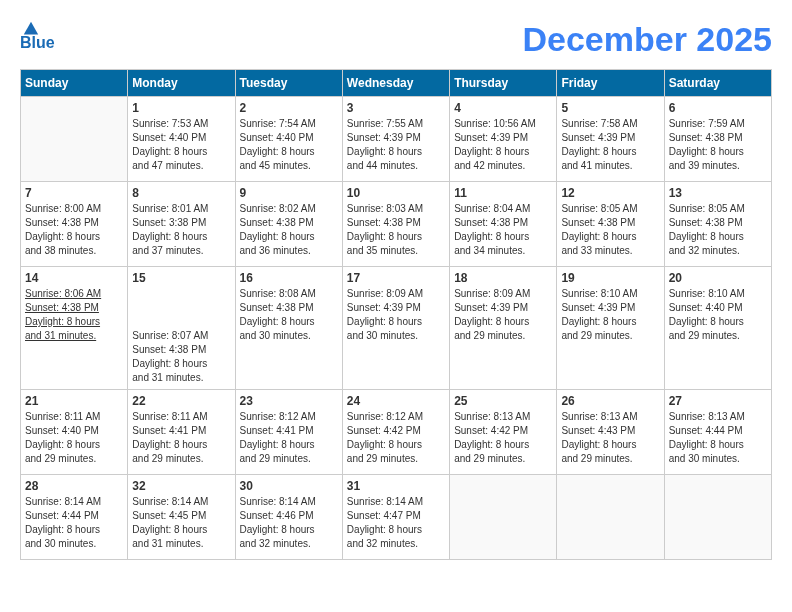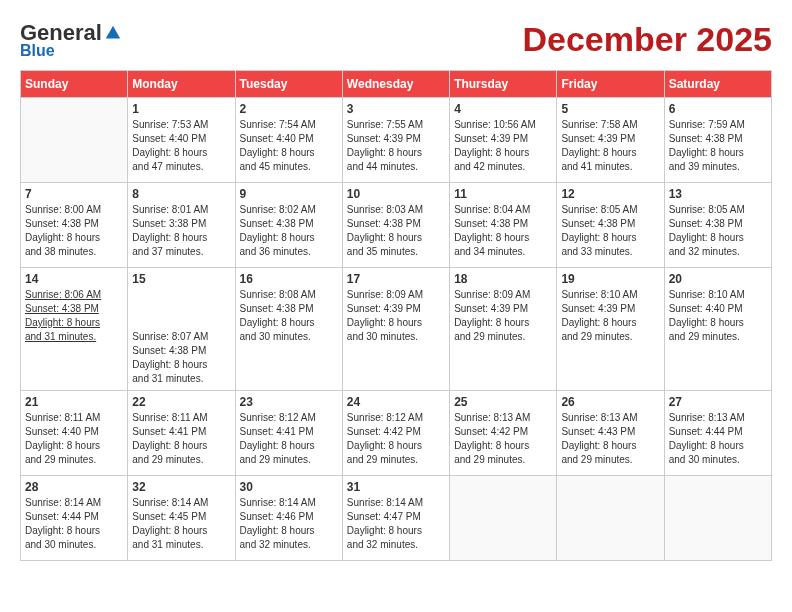--- a/index.html
+++ b/index.html
@@ -33,33 +33,33 @@
       width: 18px;
       height: 18px;
       margin-left: 2px;
     }
     .title-section {
       text-align: right;
     }
     .month-title {
       font-size: 34px;
       font-weight: bold;
-      color: #b91c1c;
+      color: #3b82f6;
     }
     .location {
       font-size: 15px;
       color: #555;
     }
     .calendar {
       width: 100%;
       border-collapse: collapse;
       font-size: 11px;
     }
     .calendar th {
-      background-color: #ef4444;
+      background-color: #0369a1;
       color: #fff;
       padding: 6px 4px;
       text-align: left;
       font-size: 12px;
       font-weight: bold;
       border: 1px solid #ccc;
     }
     .calendar td {
       border: 1px solid #ccc;
       vertical-align: top;
@@ -82,21 +82,20 @@
     .empty-cell {
       background: #f9f9f9;
     }
   </style>
 </head>
 <body>
 
 <div class="header">
   <div class="logo">
     <div class="logo-text">
-      <span class="logo-general">General</span>
       <svg class="logo-icon" viewBox="0 0 20 20">
         <polygon points="10,2 18,16 2,16" fill="#1a6bb5"></polygon>
       </svg>
     </div>
     <div style="font-size:16px; font-weight:bold; color:#1a6bb5; margin-top:-4px;">Blue</div>
   </div>
   <div class="title-section">
     <div class="month-title">December 2025</div>
   </div>
 </div>

